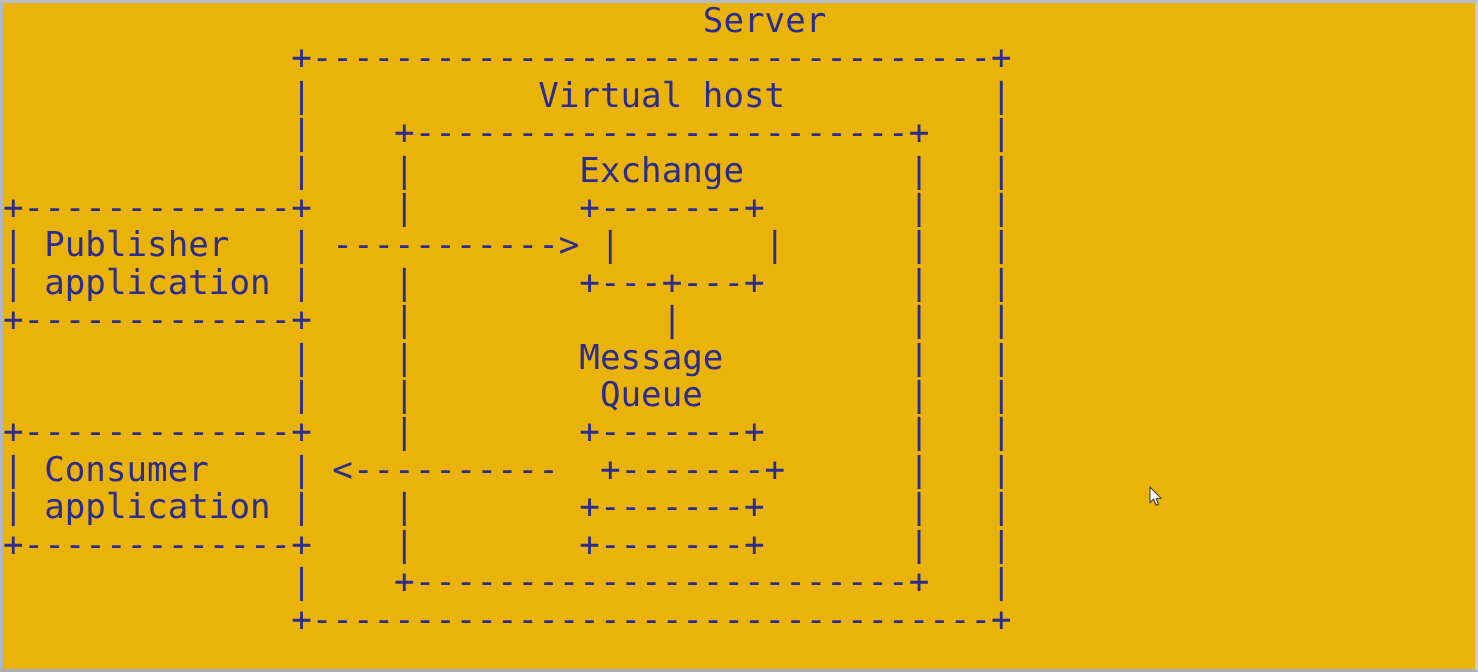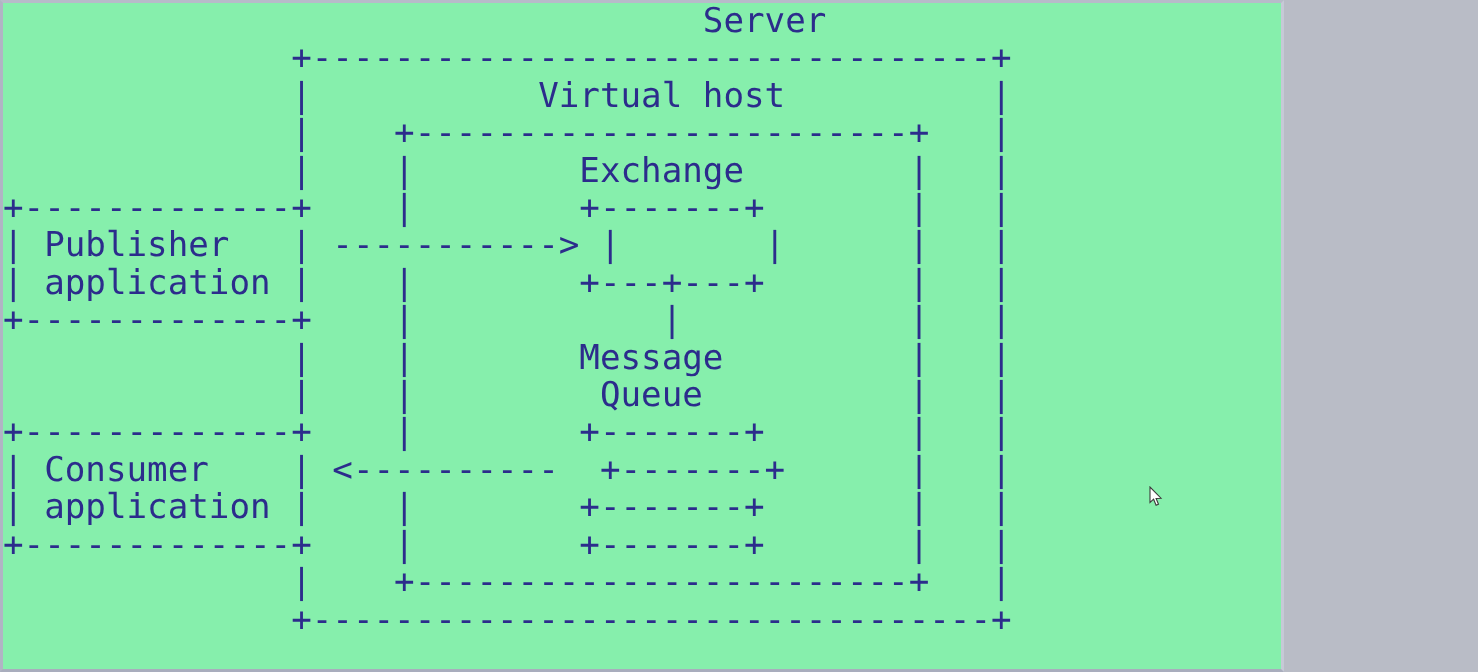--- a/index.html
+++ b/index.html
@@ -3,23 +3,23 @@
 <meta charset="utf-8">
 <title>AMQP ASCII Diagram</title>
 <style>
   html, body {
     margin: 0;
     padding: 0;
     background: #b9bcc6;
   }
   #screen {
     position: relative;
-    width: 1284px;
+    width: 1478px;
     height: 672px;
-    background: #86efac;
+    background: #eab308;
     box-sizing: border-box;
     border-left: 3px solid #b0b4c4;
     border-top: 3px solid #b7bbc9;
     border-right: 3px solid #c6c9d6;
     border-bottom: 3px solid #a9adbd;
     overflow: hidden;
   }
   #ascii-art {
     position: absolute;
     left: 0px;

